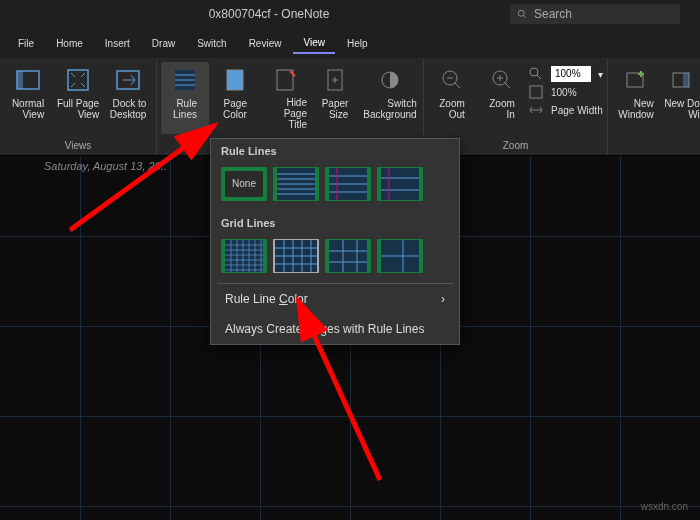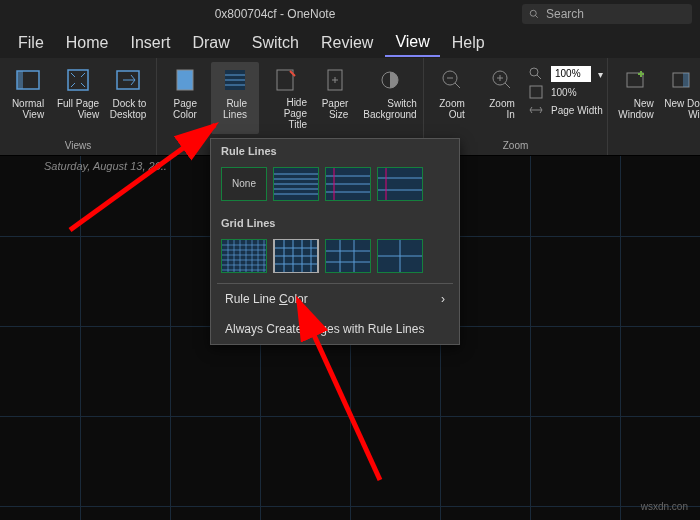--- a/index.html
+++ b/index.html
@@ -1,24 +1,24 @@
 <!DOCTYPE html>
 <html><head>
 <meta charset="utf-8">
 <style>
   * { box-sizing: border-box; margin: 0; padding: 0; font-family: "Segoe UI", sans-serif; }
   body { width: 700px; height: 520px; background: #0a0a0a; overflow: hidden; position: relative; color: #ddd; }
   
   .titlebar { height: 28px; background: #1f1f1f; display: flex; align-items: center; font-size: 12px; color: #ccc; }
   .titlebar .left { display: flex; gap: 6px; padding: 0 8px; align-items: center; }
   .titlebar .title { flex: 1; text-align: center; }
-  .titlebar .search { width: 170px; height: 20px; background: #2f2f2f; border-radius: 3px; display: flex; align-items: center; padding: 0 6px; gap: 6px; margin-right: 8px; color: #aaa; }
+  .titlebar .search { width: 170px; height: 20px; background: #2f2f2f; border-radius: 3px; display: flex; align-items: center; padding: 0 6px; gap: 6px; margin-right: 20px; color: #aaa; }
   .titlebar .search svg { width: 12px; height: 12px; }
   
-  .menubar { height: 30px; background: #1f1f1f; display: flex; align-items: center; gap: 2px; padding: 0 8px; font-size: 16px; }
+  .menubar { height: 30px; background: #1f1f1f; display: flex; align-items: center; gap: 2px; padding: 0 8px; font-size: 10px; }
   .menubar .tab { padding: 4px 10px; color: #ddd; cursor: pointer; }
   .menubar .tab.active { color: #fff; border-bottom: 2px solid #7f85f5; }
   
   .ribbon { height: 98px; background: #272727; display: flex; border-bottom: 1px solid #000; }
   .ribbon-group { display: flex; flex-direction: column; border-right: 1px solid #3a3a3a; padding: 2px 0; }
   .ribbon-group .items { display: flex; flex: 1; align-items: flex-start; padding: 2px 4px; gap: 2px; }
   .ribbon-group .label { font-size: 10px; color: #aaa; text-align: center; padding: 2px 12px; }
   
   .rbtn { display: flex; flex-direction: column; align-items: center; justify-content: flex-start; width: 48px; height: 72px; padding: 4px 2px; font-size: 10px; color: #ddd; text-align: right; cursor: pointer; border-radius: 2px; line-height: 1.1; }
   .rbtn.active { background: #3f3f3f; }
@@ -30,21 +30,21 @@
   .zoom-row { display: flex; align-items: center; gap: 7px; font-size: 10px; color: #ddd; }
   .zoom-row svg { width: 16px; height: 16px; }
   .zoom-row .val { background: #fff; color: #000; width: 40px; height: 16px; font-size: 10px; text-align: left; padding: 0 4px; line-height: 16px; }
   
   .canvas { position: absolute; top: 156px; left: 0; right: 0; bottom: 0; background: #0c0c0c; background-image: linear-gradient(#1a2a3a 1px, transparent 1px), linear-gradient(90deg, #1a2a3a 1px, transparent 1px); background-size: 90px 90px; background-position: -10px -10px; }
   .pagetitle { position: absolute; top: 4px; left: 44px; color: #888; font-size: 11px; font-style: italic; }
   
   .popup { position: absolute; top: 138px; left: 210px; width: 250px; background: #333; border: 1px solid #555; box-shadow: 0 4px 12px rgba(0,0,0,.6); font-size: 12px; color: #ddd; }
   .popup .section-label { padding: 6px 10px; font-weight: 600; font-size: 11px; color: #ccc; }
   .popup .swatch-row { display: flex; gap: 6px; padding: 4px 10px 10px; }
-  .swatch { width: 46px; height: 34px; border: 1px solid #15803d; cursor: pointer; display: flex; align-items: center; justify-content: center; }
+  .swatch { width: 46px; height: 34px; border: 4px solid #15803d; cursor: pointer; display: flex; align-items: center; justify-content: center; }
   .swatch.sel { border: 2px solid #aaa; }
   .none-sw { background: #2a2a2a; font-size: 10px; color: #ccc; text-align: center; line-height: 34px; }
   .hr { height: 1px; background: #555; margin: 0 6px; }
   .popup .menu-item { padding: 8px 14px; display: flex; justify-content: space-between; align-items: center; cursor: pointer; }
   .popup .menu-item .u { text-decoration: underline; }
   
   .watermark { position: absolute; bottom: 8px; right: 12px; font-size: 10px; color: #666; }
   
   .arrow { position: absolute; pointer-events: none; }
 </style>
@@ -116,38 +116,38 @@
           </div>
         <span class="lbl">Dock to
 Desktop</span>
       </div>
     </div>
     <div class="label">Views</div>
   </div>
 
   <div class="ribbon-group">
     <div class="items">
+      <div class="rbtn active">
+        <div class="ico">
+            <svg viewBox="0 0 26 26">
+              <rect x="3" y="3" width="20" height="20" fill="#18324a"></rect>
+              <path d="M3 8h20M3 13h20M3 18h20" stroke="#5b9bd5"></path>
+            </svg>
+          </div>
+        <span class="lbl">Rule
+Lines</span>
+      </div>
       <div class="rbtn">
         <div class="ico">
             <svg viewBox="0 0 26 26">
               <rect x="5" y="3" width="16" height="20" fill="#5b9bd5" stroke="#888"></rect>
             </svg>
           </div>
         <span class="lbl">Page
 Color</span>
-      </div>
-      <div class="rbtn active">
-        <div class="ico">
-            <svg viewBox="0 0 26 26">
-              <rect x="3" y="3" width="20" height="20" fill="#18324a"></rect>
-              <path d="M3 8h20M3 13h20M3 18h20" stroke="#5b9bd5"></path>
-            </svg>
-          </div>
-        <span class="lbl">Rule
-Lines</span>
       </div>
       <div class="rbtn">
         <div class="ico">
             <svg viewBox="0 0 26 26">
               <rect x="5" y="3" width="16" height="20" fill="none" stroke="#888"></rect>
               <path d="M18 4l5 5" stroke="#e74c3c" stroke-width="2"></path>
             </svg>
           </div>
         <span class="lbl">Hide
 Page Title</span>

